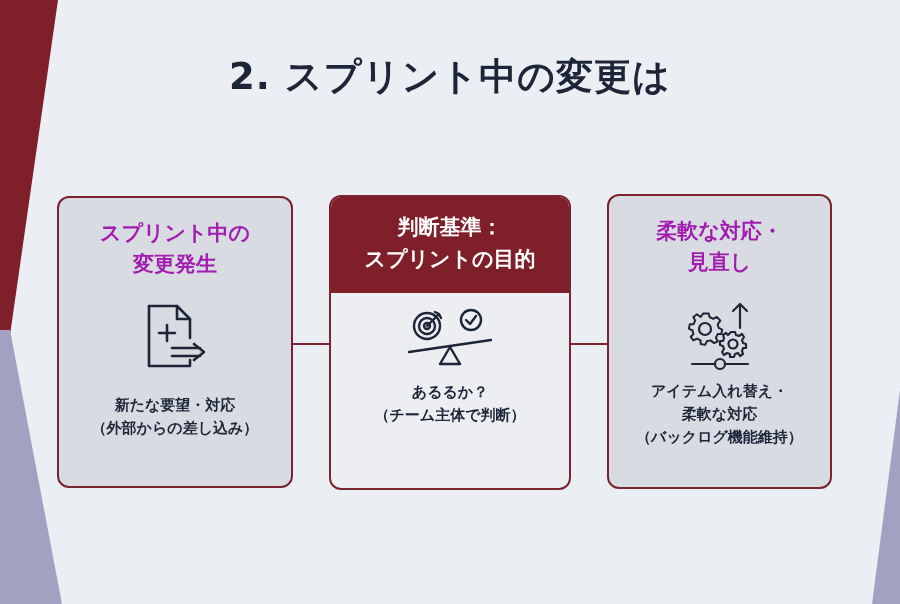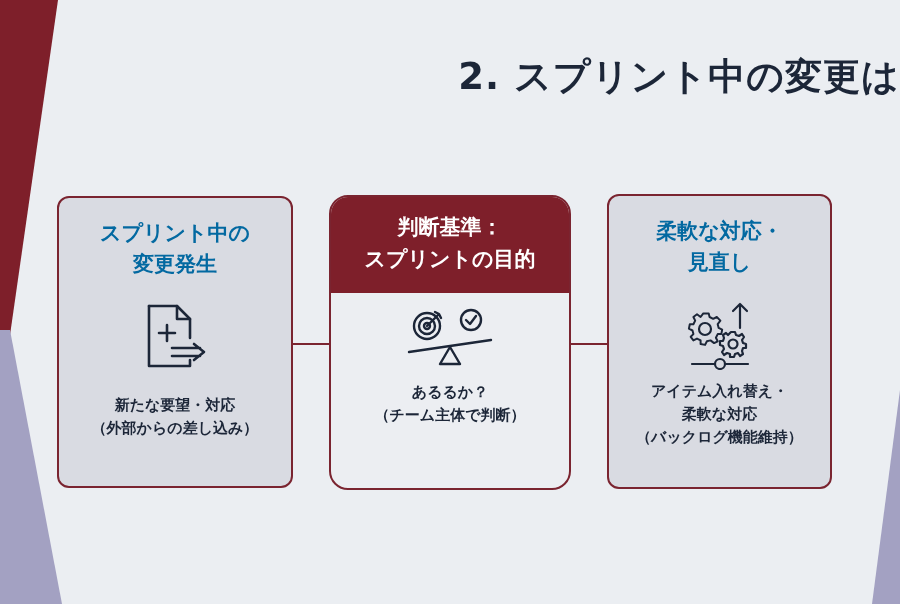--- a/index.html
+++ b/index.html
@@ -4,35 +4,35 @@
 <style>
   html, body { margin: 0; padding: 0; }
   body {
     width: 900px; height: 604px; overflow: hidden; position: relative;
     background: #ebeef2;
     font-family: "DejaVu Sans", "Liberation Sans", sans-serif;
     color: #1b2333;
   }
   .deco { position: absolute; left: 0; top: 0; width: 900px; height: 604px; }
   .title {
-    position: absolute; left: 0; top: 50px; width: 900px; text-align: right;
+    position: absolute; left: 0; top: 50px; width: 900px; text-align: center;
     font-size: 37px; font-weight: bold; line-height: 54px; color: #1c2638;
     letter-spacing: 1px;
   }
   .card {
     position: absolute; top: 196px; width: 236px; height: 292px;
     border: 2.5px solid #7a2430; border-radius: 12px; box-sizing: border-box;
     background: #d9dbe2; overflow: hidden;
   }
   .card.left { left: 57px; }
-  .card.mid { left: 329px; top: 195px; height: 295px; width: 242px; background: #eceef2; border-radius: 19px; }
+  .card.mid { left: 329px; top: 195px; height: 295px; width: 242px; background: #eceef2; }
   .card.right { left: 607px; width: 225px; height: 295px; top: 194px; }
   .card-title {
     text-align: center; font-weight: bold; font-size: 21px; line-height: 31px;
-    margin-top: 20px; color: #0369a1;
+    margin-top: 20px; color: #a21caf;
   }
   .mid .card-head {
     background: #7e1f2a; height: 96px; padding-top: 14px; box-sizing: border-box;
     text-align: center; color: #ffffff; font-weight: bold; font-size: 21px; line-height: 32px;
   }
   .icon-wrap { display: flex; justify-content: center; }
   .card-desc {
     text-align: center; font-weight: bold; font-size: 15px; line-height: 23px; color: #1c2638;
   }
   .connector { position: absolute; height: 2px; background: #7a2430; top: 343px; }

